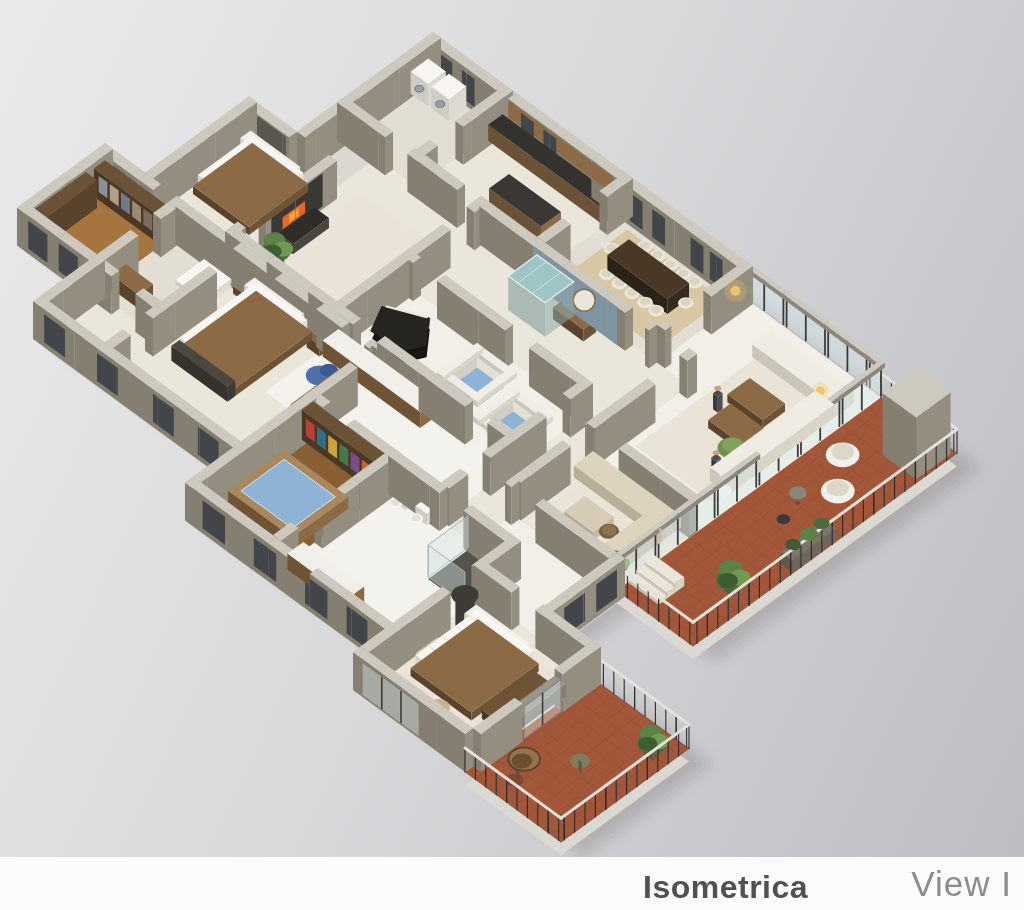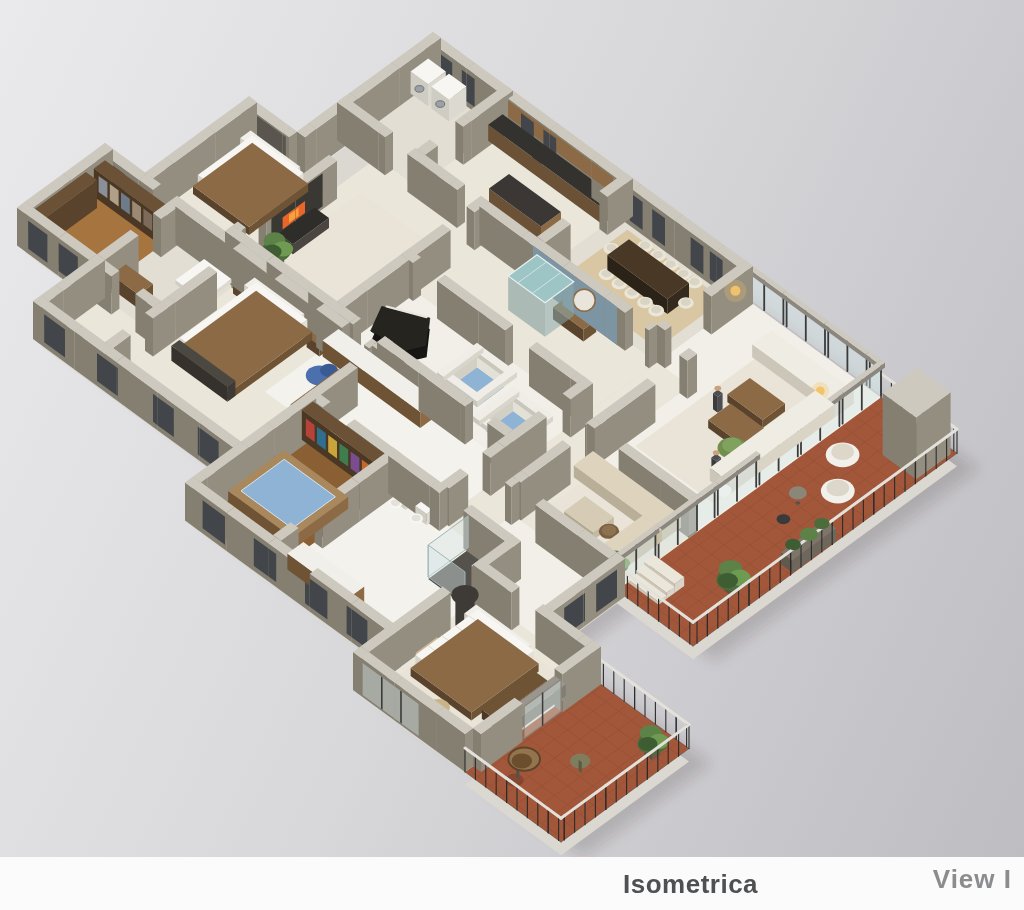--- a/index.html
+++ b/index.html
@@ -1,23 +1,23 @@
 <!DOCTYPE html>
 <html><head>
 <meta charset="utf-8">
 <style>
   html,body{margin:0;padding:0;}
   body{width:1024px;height:910px;overflow:hidden;font-family:"Liberation Sans",sans-serif;}
   .stage{position:relative;width:1024px;height:910px;
     background:linear-gradient(115deg,var(--bg-top) 0%,var(--bg-mid) 48%,var(--bg-bottom) 100%);}
   #scene{position:absolute;left:0;top:0;}
   .footer{position:absolute;left:0;bottom:0;width:1024px;height:53px;background:var(--footer-bg);}
-  .brand{position:absolute;left:623px;top:12px;font-size:26px;font-weight:700;
+  .brand{position:absolute;left:643px;top:12px;font-size:32px;font-weight:700;
     color:var(--brand-text);letter-spacing:0.5px;}
-  .view{position:absolute;right:12px;top:7px;font-size:26px;font-weight:700;
+  .view{position:absolute;right:12px;top:7px;font-size:35px;font-weight:400;
     color:var(--view-text);letter-spacing:1px;}
 </style>
 </head>
 <body>
 
 <div class="stage" style="--bg-top: #eaeaec; --bg-mid: #d8d8db; --bg-bottom: #bcbcc1; --footer-bg: #fbfbfb; --brand-text: #4f5052; --view-text: #8b8c8e;">
   <svg id="scene" width="1024" height="858" viewBox="0 0 1024 858">
     <defs>
       <filter id="soft" x="-20%" y="-20%" width="140%" height="140%">
         <feGaussianBlur stdDeviation="7"></feGaussianBlur>

